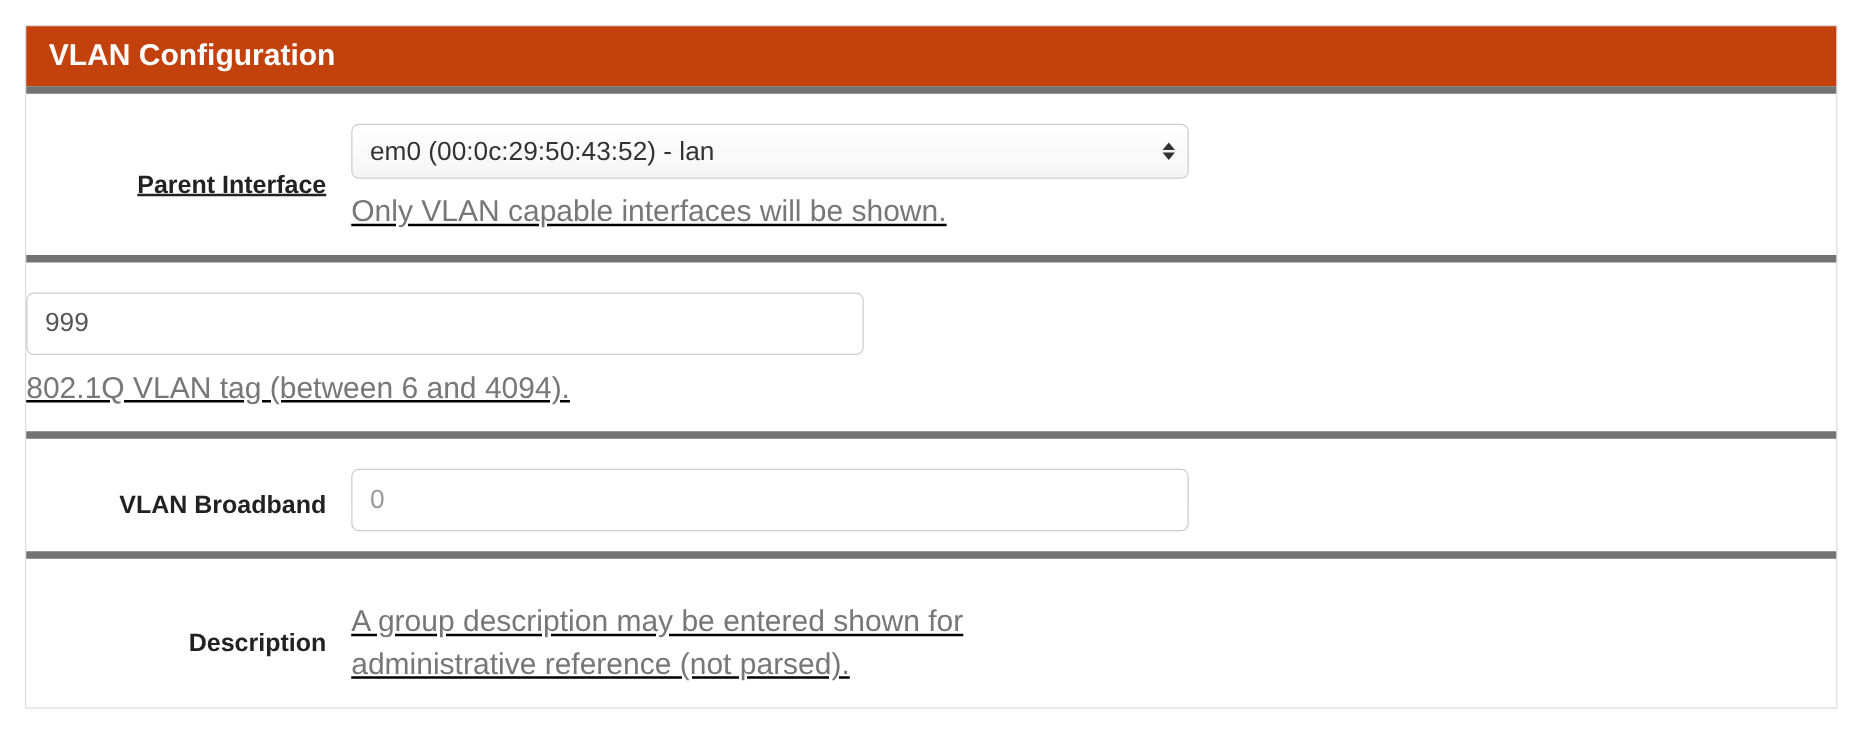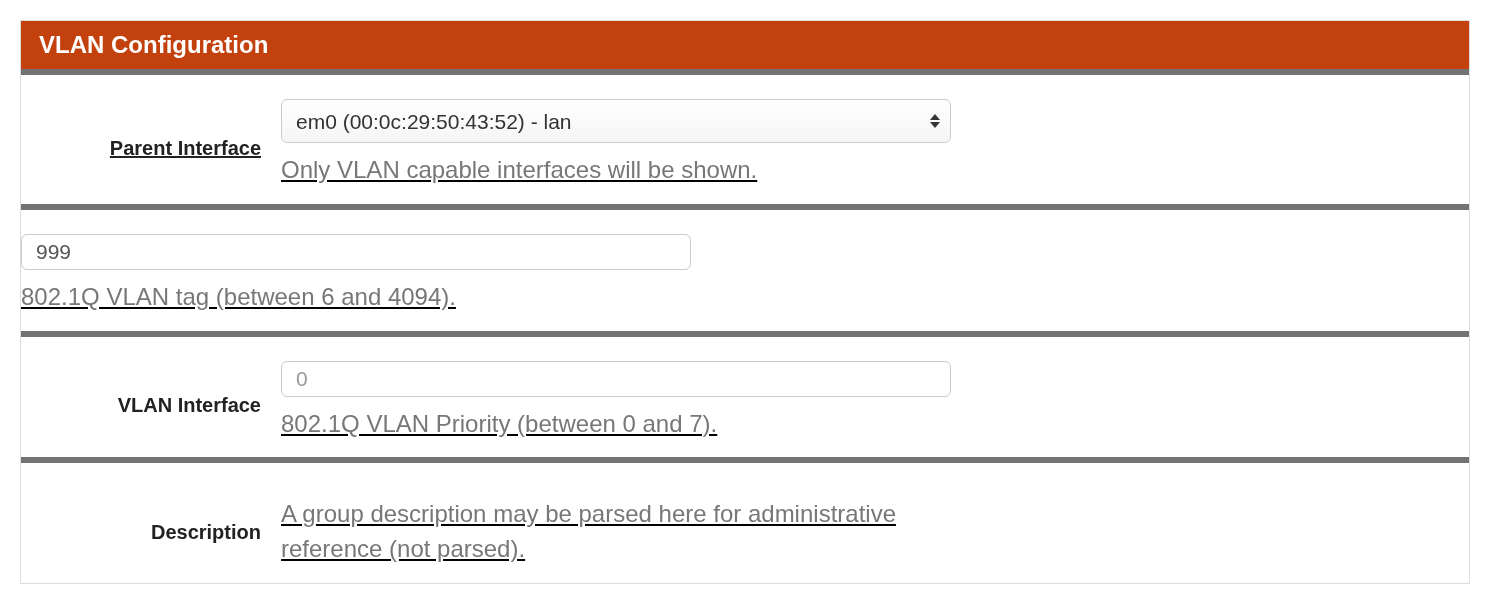--- a/index.html
+++ b/index.html
@@ -87,21 +87,21 @@
       border-bottom: 6px solid #333;
     }
     .select-caret .down {
       width: 0; height: 0;
       border-left: 5px solid transparent;
       border-right: 5px solid transparent;
       border-top: 6px solid #333;
     }
     .text-input {
       width: 670px;
-      height: 36px;
+      height: 50px;
       padding: 8px 14px;
       font-size: 21px;
       color: #555;
       border: 1px solid #ccc;
       border-radius: 6px;
       background: #fff;
       outline: none;
     }
     .text-input::placeholder {
       color: #999;
@@ -140,30 +140,29 @@
 
   <div class="form-row">
     <div class="input-col">
       <input type="text" class="text-input" value="999" style="">
       <div class="help-text">802.1Q VLAN tag (between 6 and 4094).</div>
     </div>
   </div>
 
   <div class="form-row">
     <div class="label-col">
-      <span>VLAN Interface</span>
+      <span>VLAN Broadband</span>
     </div>
     <div class="input-col">
       <input type="text" class="text-input" placeholder="0" style="">
-      <div class="help-text">802.1Q VLAN Priority (between 0 and 7).</div>
     </div>
   </div>
 
   <div class="form-row">
     <div class="label-col">
       <span>Description</span>
     </div>
     <div class="input-col">
-      <div class="help-text">A group description may be parsed here for administrative reference (not parsed).</div>
+      <div class="help-text">A group description may be entered shown for administrative reference (not parsed).</div>
     </div>
   </div>
 
 </div>
 
 </body></html>

